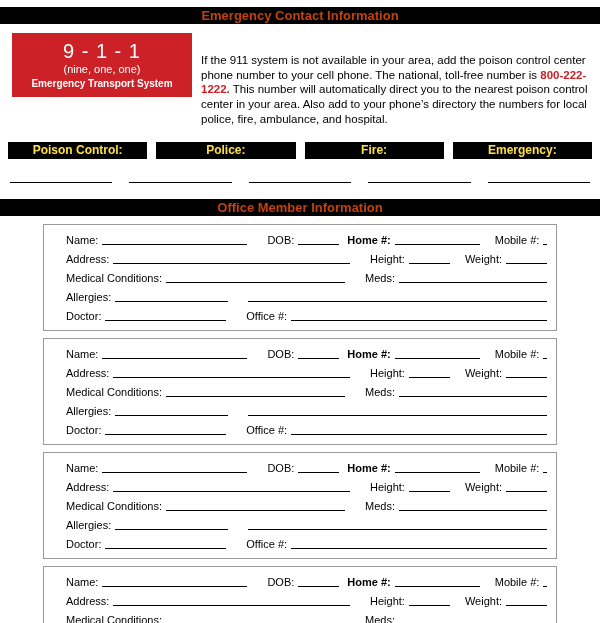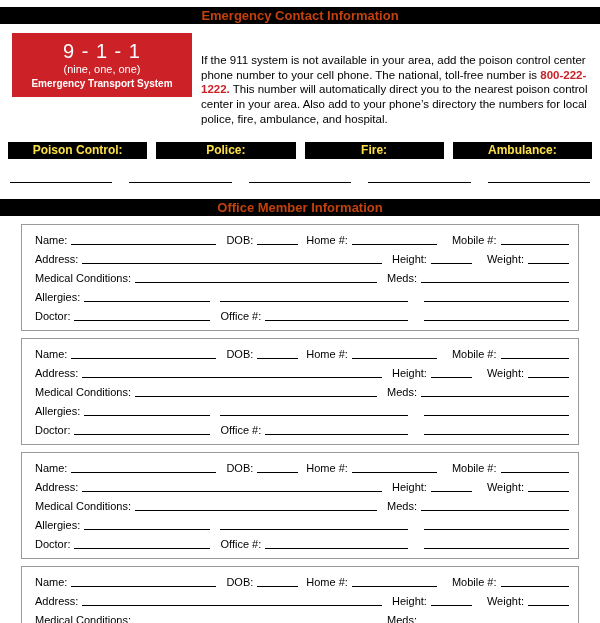--- a/index.html
+++ b/index.html
@@ -25,30 +25,30 @@
   .contacts { display:flex; gap:9px; padding:0 8px; margin-top:15px; }
   .contact-box { flex:1; height:17px; line-height:17px; background:#000; color:#fde047;
                  font-weight:bold; font-size:12px; text-align:center; }
   .contact-lines { display:flex; gap:17px; padding:0 10px; margin-top:23px; }
   .contact-lines .ln { flex:1; margin:0; }
 
   
   .ln { border-bottom:1.5px solid #000; height:0; margin-bottom:3px; margin-left:4px; }
 
   
-  .fm-block { width:558px; margin:8px auto 0 auto; border:1px solid #999;
-              padding:4px 9px 6px 13px; }
+  .fm-block { width:514px; margin:8px auto 0 auto; border:1px solid #999;
+              padding:4px 9px 6px 22px; }
   .fm-block + .fm-block { margin-top:7px; }
   .row { display:flex; align-items:flex-end; height:19px; font-size:11px; }
   .row span { white-space:nowrap; line-height:16px; }
   .f1   { flex:1; }
   .w41  { width:41px; }  .w85  { width:85px; }  .w126 { width:126px; }
   .w136 { width:136px; } .w143 { width:143px; } .w145 { width:145px; }
   .w148 { width:148px; } .w188 { width:188px; }
-  .g10 { margin-left:10px; } .g15 { margin-left:15px; } .g19 { margin-left:8px; }
+  .g10 { margin-left:20px; } .g15 { margin-left:15px; } .g19 { margin-left:8px;font-weight:bold; }
   .mla { margin-left:auto !important; }
 </style>
 </head>
 <body>
 
 <div class="bar bar-top">Emergency Contact Information</div>
 
 <div class="em-row">
   <div class="em-box">
     <div class="num">9 - 1 - 1</div>
@@ -57,21 +57,21 @@
   </div>
   <div class="em-text">
     <span>If the 911 system is not available in your area, add the poison control center phone number to your cell phone. The national, toll-free number is </span><span class="phone">800-222-1222.</span><span> This number will automatically direct you to the nearest poison control center in your area. Also add to your phone’s directory the numbers for local police, fire, ambulance, and hospital.</span>
   </div>
 </div>
 
 <div class="contacts">
   <div class="contact-box">Poison Control:</div>
   <div class="contact-box">Police:</div>
   <div class="contact-box">Fire:</div>
-  <div class="contact-box">Ambulance:</div>
+  <div class="contact-box">Emergency:</div>
 </div>
 <div class="contact-lines">
   <div class="ln"></div>
   <div class="ln"></div>
   <div class="ln"></div>
   <div class="ln"></div>
   <div class="ln"></div>
 </div>
 
 <div class="bar bar-family">Office Member Information</div>

